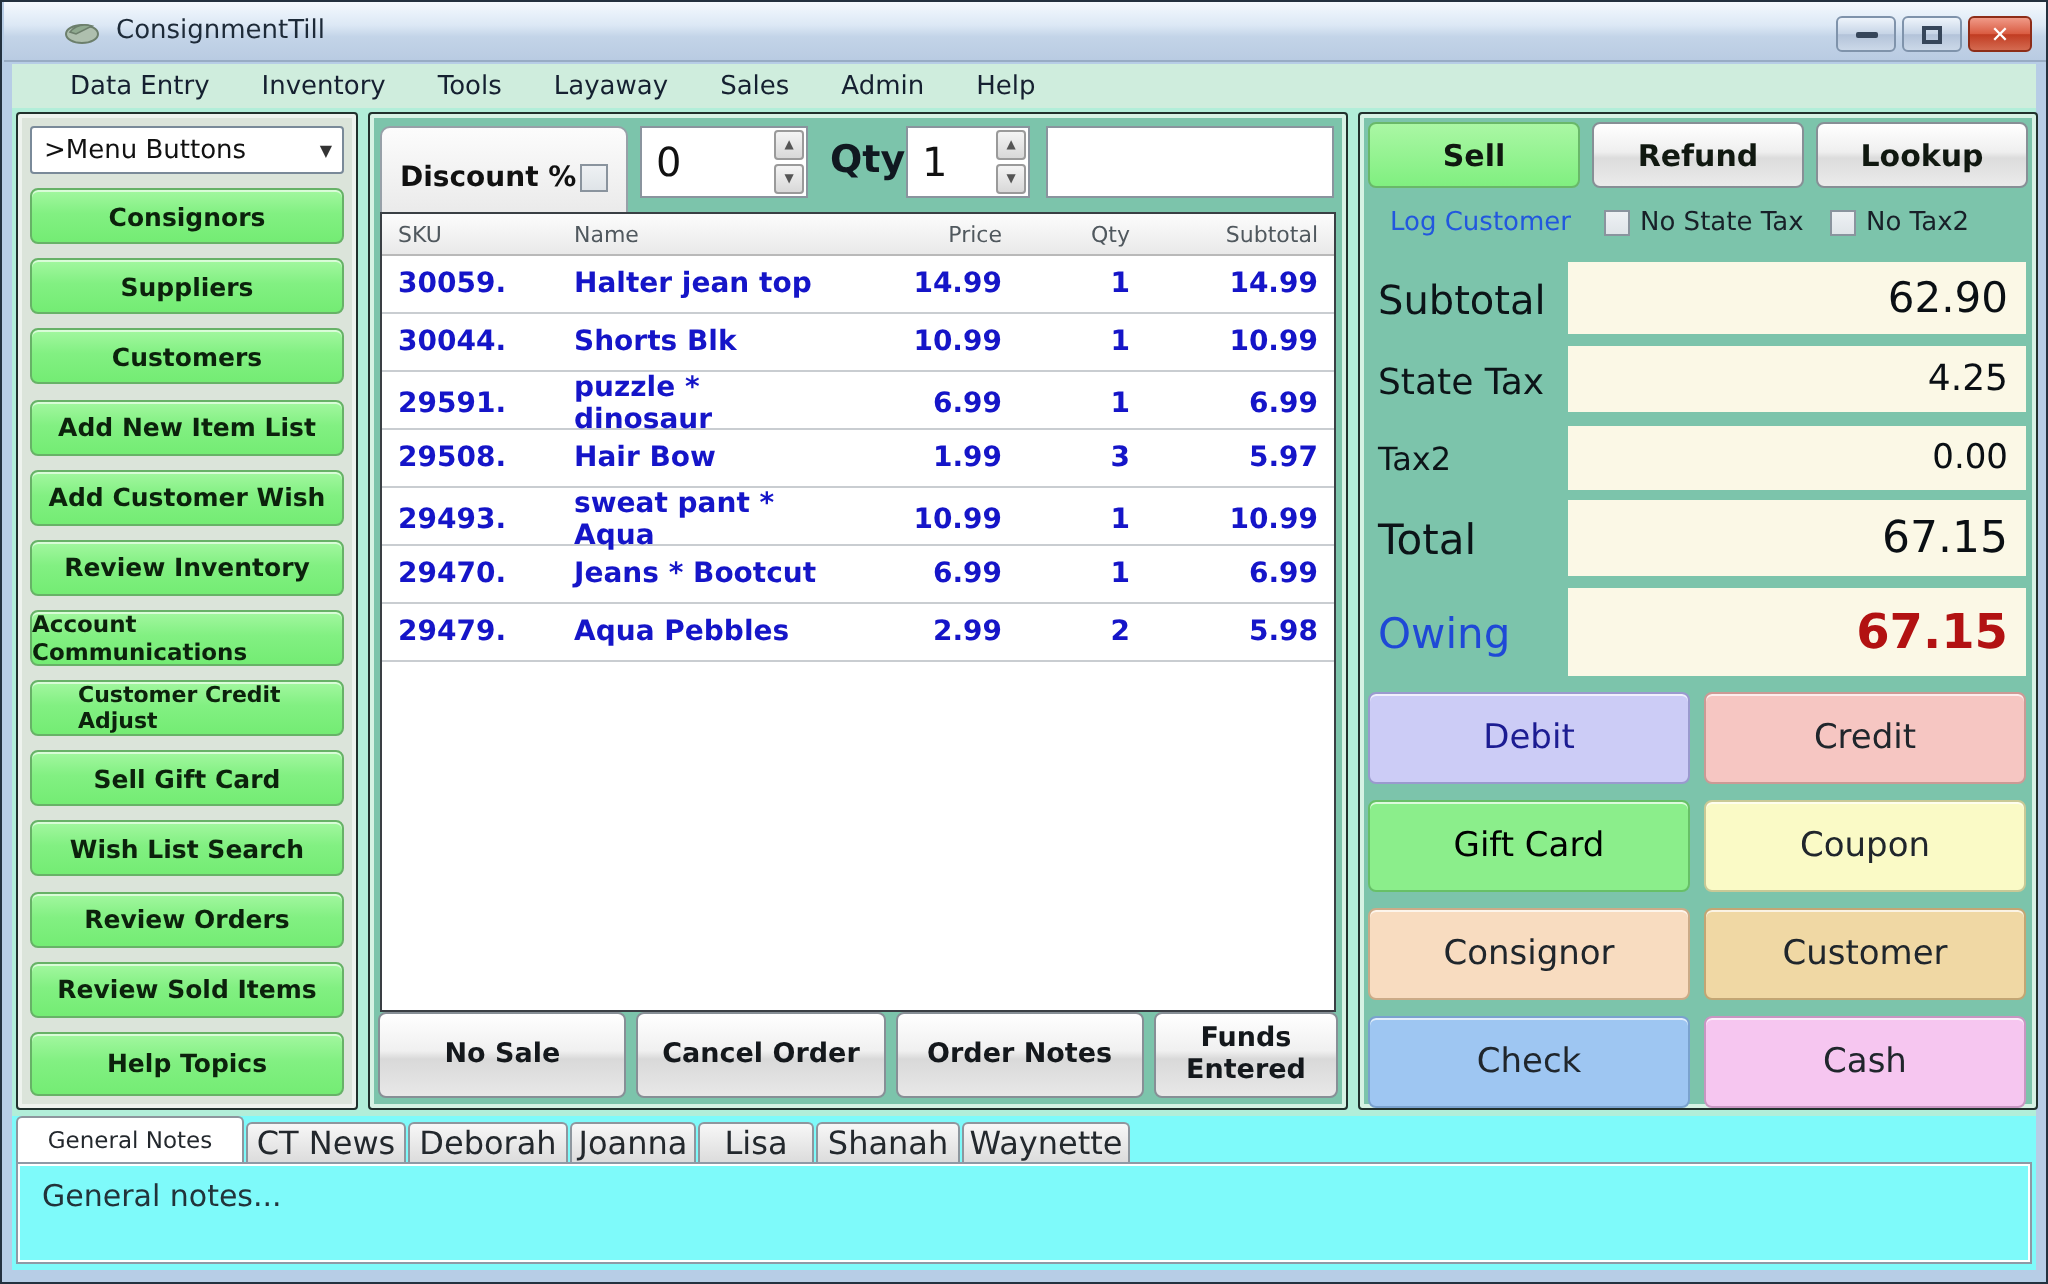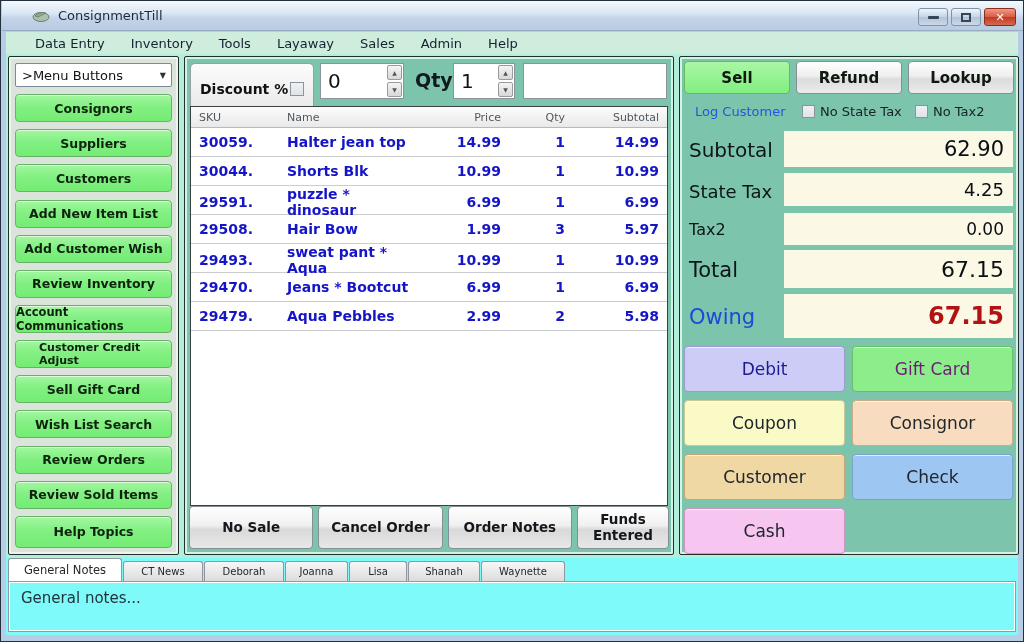--- a/index.html
+++ b/index.html
@@ -91,32 +91,32 @@
   .total-label { position:absolute; left:9px; color:#0c1418; }
   .total-box { position:absolute; left:104px; right:5px; background:#fbf8e6; display:flex;
     align-items:center; justify-content:flex-end; padding-right:9px; color:#0a0f14; }
 
   #payments { position:absolute; left:4px; right:5px; top:289px; display:grid;
     grid-template-columns:1fr 1fr; grid-template-rows:repeat(4,46px); column-gap:7px; row-gap:8px; }
   .pay-btn { border-radius:4px; font-size:17px; display:flex; align-items:center; justify-content:center;
     box-shadow:0 1px 0 rgba(255,255,255,.7) inset; color:#20262c; }
   .pay-debit    { background:#ccccf6; border:1px solid #9a9ace; color:#1c1c92; }
   .pay-credit   { background:#f6c6c2; border:1px solid #cc9a95; }
-  .pay-gift     { background:#8bee8b; border:1px solid #67c067; color:#701a75; }
+  .pay-gift     { background:#8bee8b; border:1px solid #67c067; color:#000000; }
   .pay-coupon   { background:#fafac6; border:1px solid #c9c996; }
   .pay-consignor{ background:#f8dcc0; border:1px solid #cbab88; }
   .pay-customer { background:#f0d8a4; border:1px solid #c2a674; }
   .pay-check    { background:#9ec6f2; border:1px solid #7aa2ce; }
   .pay-cash     { background:#f6c6f0; border:1px solid #c896c2; }
 
   
   #notes-region { position:absolute; left:5px; right:5px; top:557px; height:77px; background:#7efafa; }
   #tabs { position:absolute; left:2px; top:0; height:23px; display:flex; align-items:flex-end; }
   .tab { height:20px; background:linear-gradient(180deg,#f7f7f7,#dcdcdc); border:1px solid #8e969e; border-bottom:none;
-    border-radius:3px 3px 0 0; font-size:10px; color:#23282d; display:flex; align-items:center; justify-content:center;
+    border-radius:3px 3px 0 0; font-size:16px; color:#23282d; display:flex; align-items:center; justify-content:center;
     margin-right:1px; }
   .tab.active { height:23px; background:#fff; font-size:11.5px; z-index:2; }
   #notes-box { position:absolute; left:2px; right:2px; top:23px; bottom:3px; background:#7efafa;
     border:1px solid #8e9aa6; box-shadow:0 0 0 1px #fff inset; padding:7px 12px; font-size:15px; color:#22333a; }
 </style>
 </head>
 <body>
 
 <div id="window">
 
@@ -305,20 +305,21 @@
       <div class="total-box" style="top:156px; height:32px; font-size:17px;">0.00</div>
 
       <span class="total-label" style="top:201px; font-size:21px;">Total</span>
       <div class="total-box" style="top:193px; height:38px; font-size:22px;">67.15</div>
 
       <span class="total-label" style="top:248px; font-size:21px; color:#1f49d6;">Owing</span>
       <div class="total-box" style="top:237px; height:44px; font-size:24px; font-weight:bold; color:#b21212;">67.15</div>
 
       <div id="payments">
         <div class="pay-btn pay-debit">Debit</div>
+        <div class="pay-btn pay-credit">Credit</div>
         <div class="pay-btn pay-gift">Gift Card</div>
         <div class="pay-btn pay-coupon">Coupon</div>
         <div class="pay-btn pay-consignor">Consignor</div>
         <div class="pay-btn pay-customer">Customer</div>
         <div class="pay-btn pay-check">Check</div>
         <div class="pay-btn pay-cash">Cash</div>
       </div>
     </div>
   </div>
 

